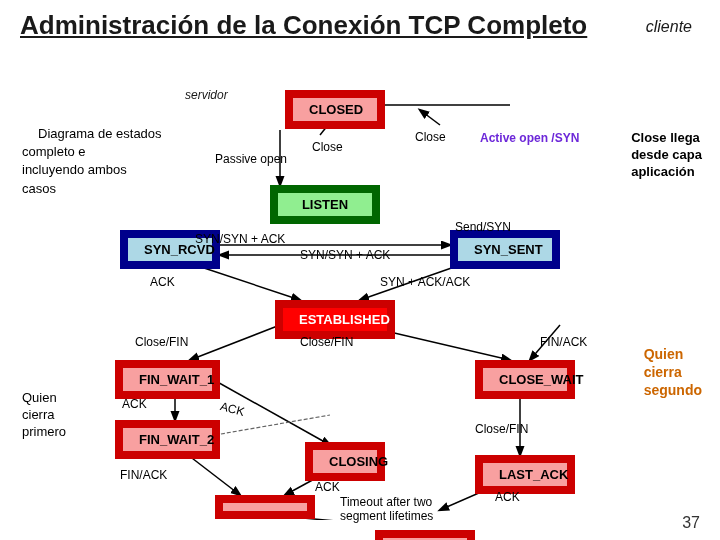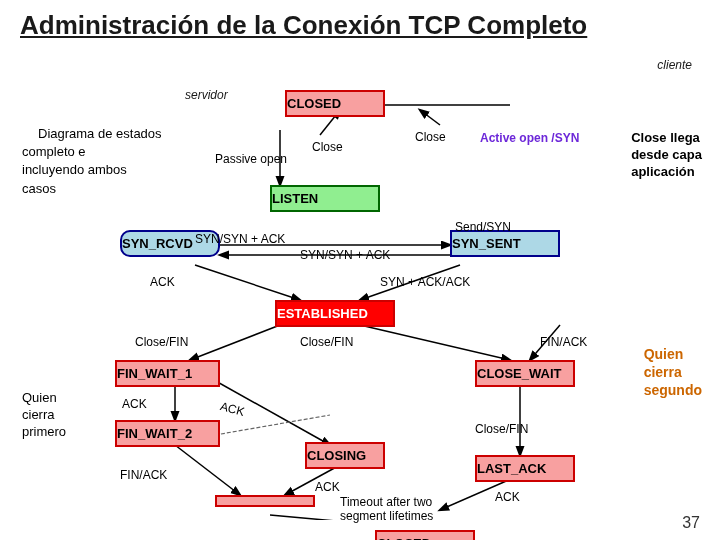--- a/index.html
+++ b/index.html
@@ -26,24 +26,23 @@
       color: #1a1a1a;
       text-decoration: underline;
       line-height: 1.2;
       margin-bottom: 8px;
     }
 
     .cliente-label {
       position: absolute;
       top: 18px;
       right: 28px;
-      font-size: 12px;
+      font-size: 16px;
       color: #1a1a1a;
       font-style: italic;
-      margin-top: 40px;
     }
 
     .servidor-label {
       position: absolute;
       top: 88px;
       left: 185px;
       font-size: 12px;
       color: #1a1a1a;
       font-style: italic;
     }
@@ -52,25 +51,26 @@
       position: absolute;
       top: 80px;
       left: 20px;
       width: 680px;
       height: 440px;
     }
 
     
     .state-box {
       position: absolute;
-      border: 2px solid #b91c1c;
+      border: 8px solid #b91c1c;
       background: #fff;
+      text-align: center;
       font-size: 13px;
       font-weight: bold;
-      padding: 4px 0;
+      padding: 4px 16px;
       white-space: nowrap;
     }
 
     .state-box.pink {
       background: #f8a0a0;
       border-color: #cc0000;
     }
 
     .state-box.red {
       background: #ff0000;
@@ -216,21 +216,21 @@
     <div class="label-text" style="left:195px; top:72px;">Passive open</div>
 
     <div class="label-text" style="left:292px; top:60px;">Close</div>
 
     <div class="label-text" style="left:395px; top:50px;">Close</div>
 
     <div class="label-text red-text" style="left:460px; top:15px;">Active open /SYN</div>
 
     <div class="state-box green" style="left:250px; top:105px; width:110px;">LISTEN</div>
 
-    <div class="state-box blue" style="left:100px; top:150px; width:100px;border-radius:10px;">SYN_RCVD</div>
+    <div class="state-box blue" style="left:100px; top:150px; width:100px;">SYN_RCVD</div>
 
     <div class="state-box blue" style="left:430px; top:150px; width:110px;">SYN_SENT</div>
 
     <div class="label-text" style="left:175px; top:152px;">SYN/SYN + ACK</div>
     <div class="label-text" style="left:280px; top:168px;">SYN/SYN + ACK</div>
 
     <div class="label-text" style="left:435px; top:140px;">Send/SYN</div>
 
     <div class="label-text" style="left:130px; top:195px;">ACK</div>
 

